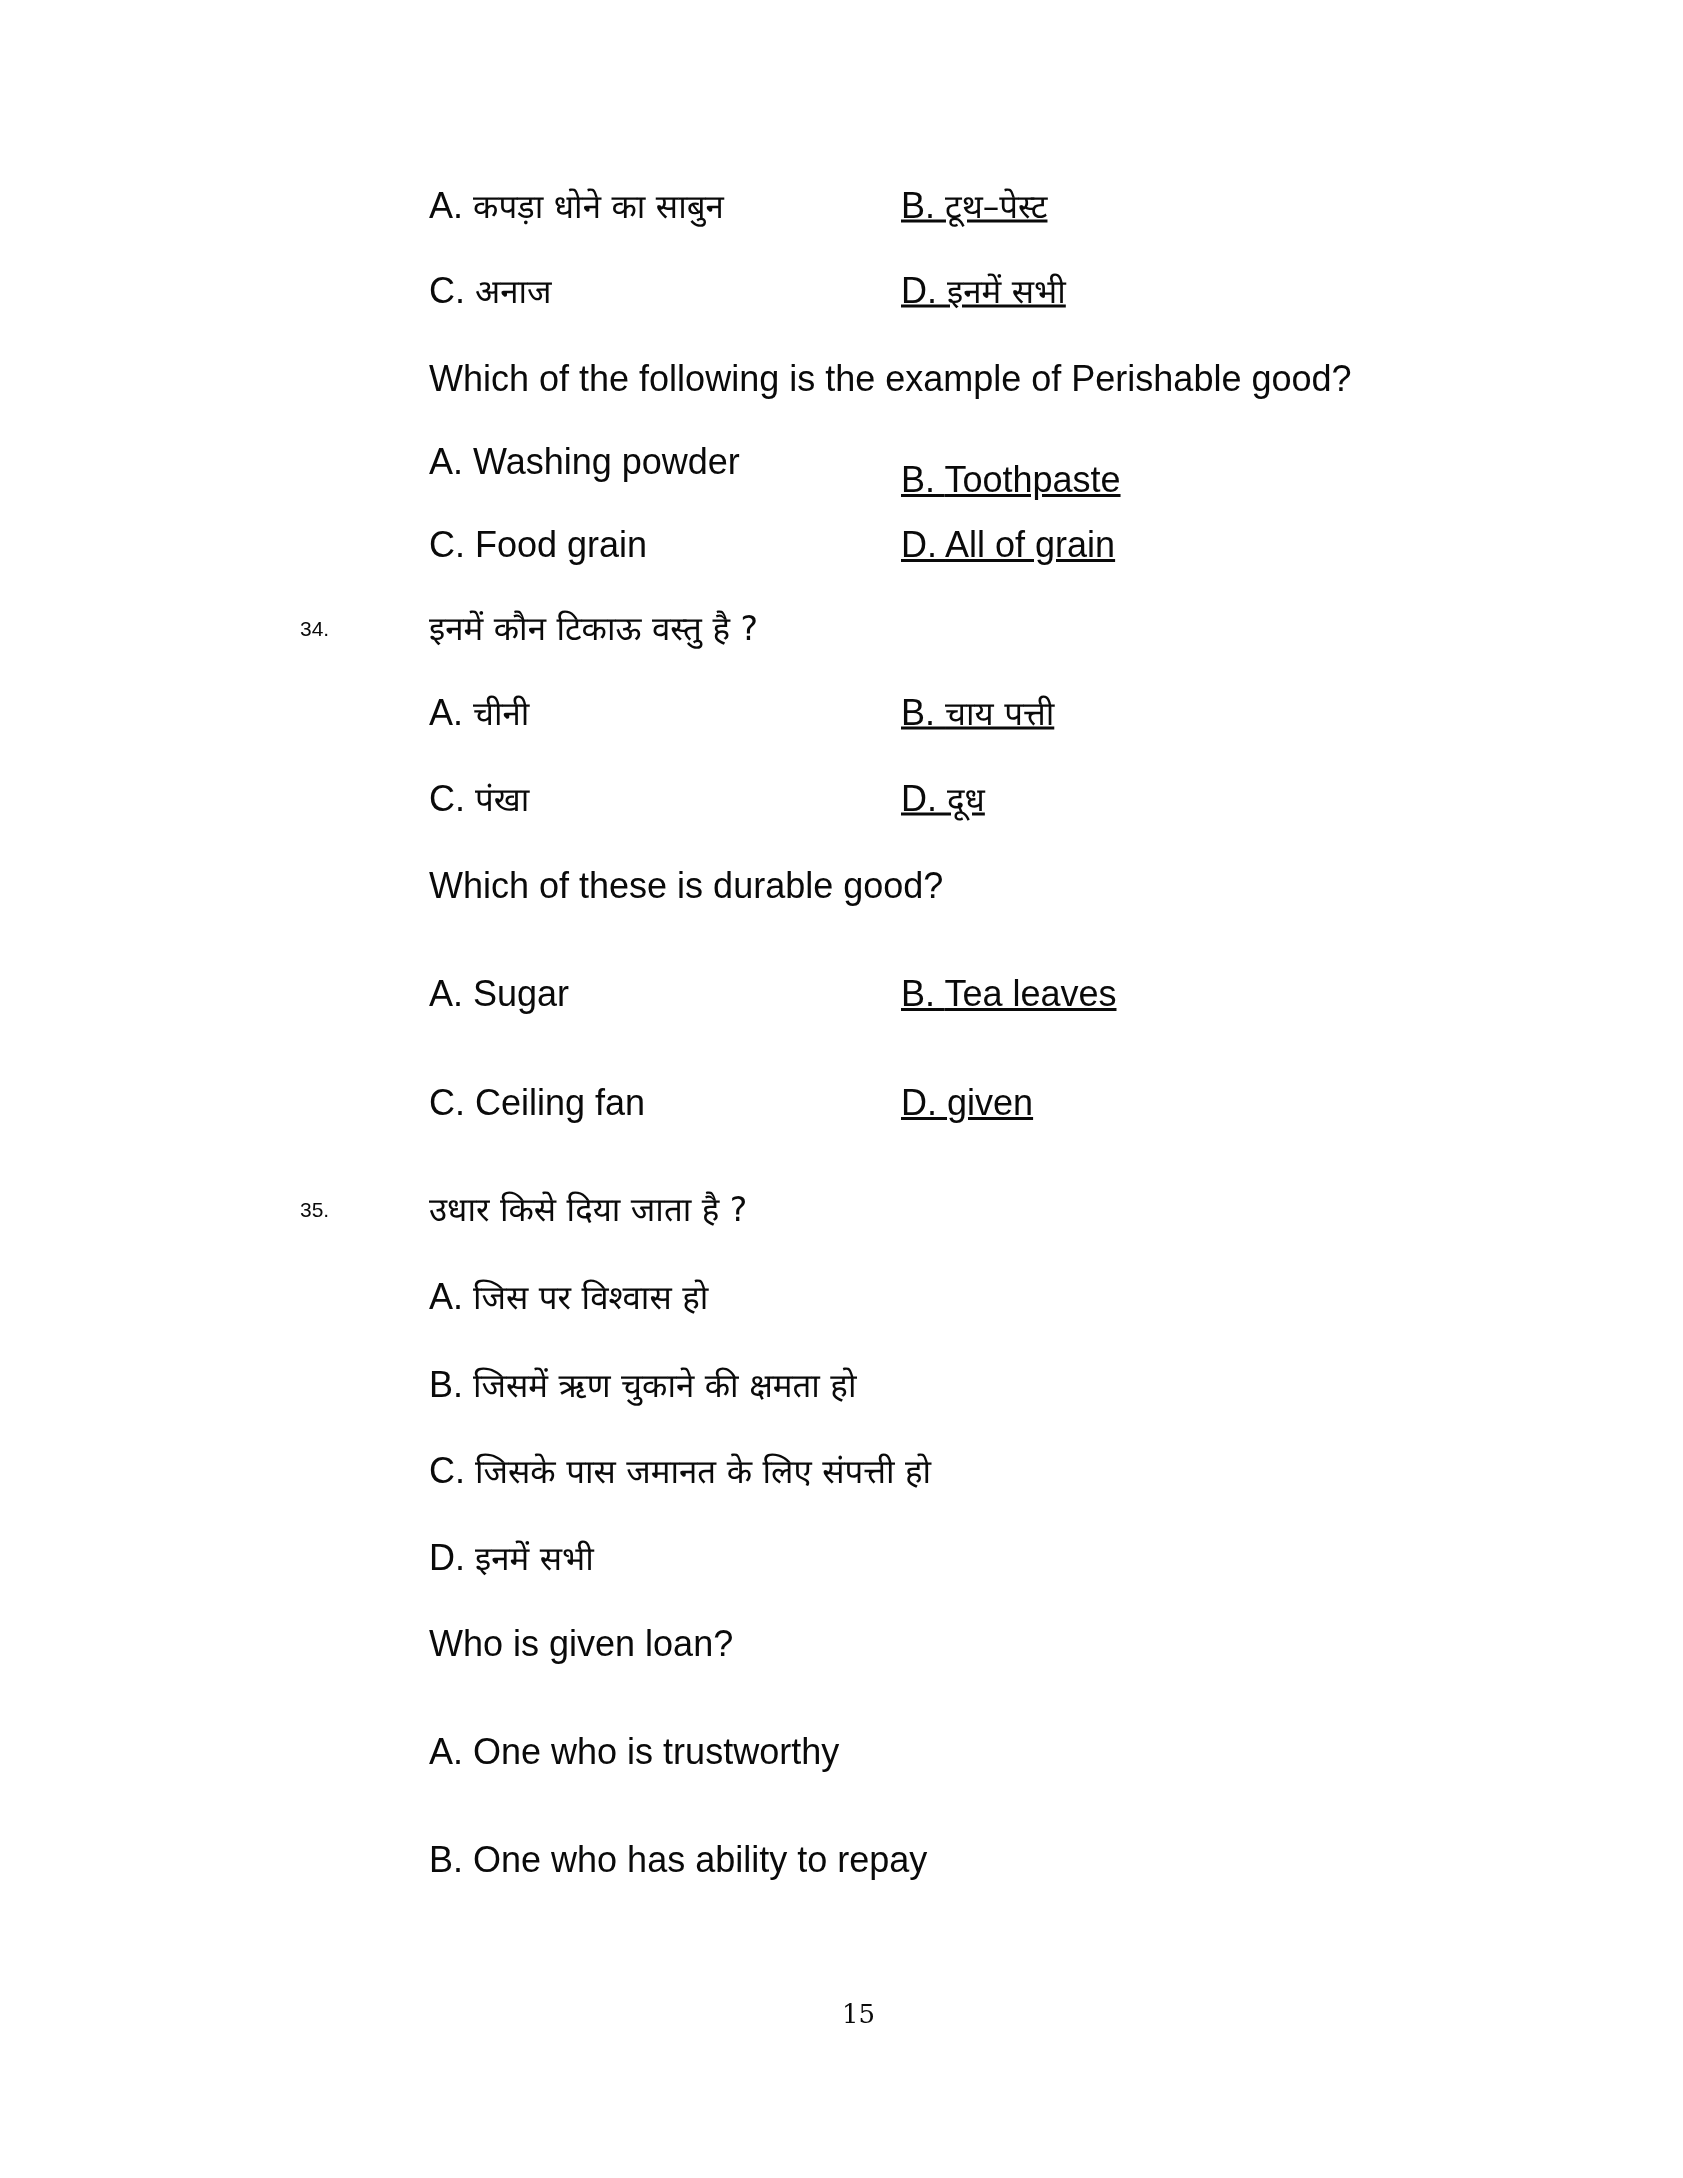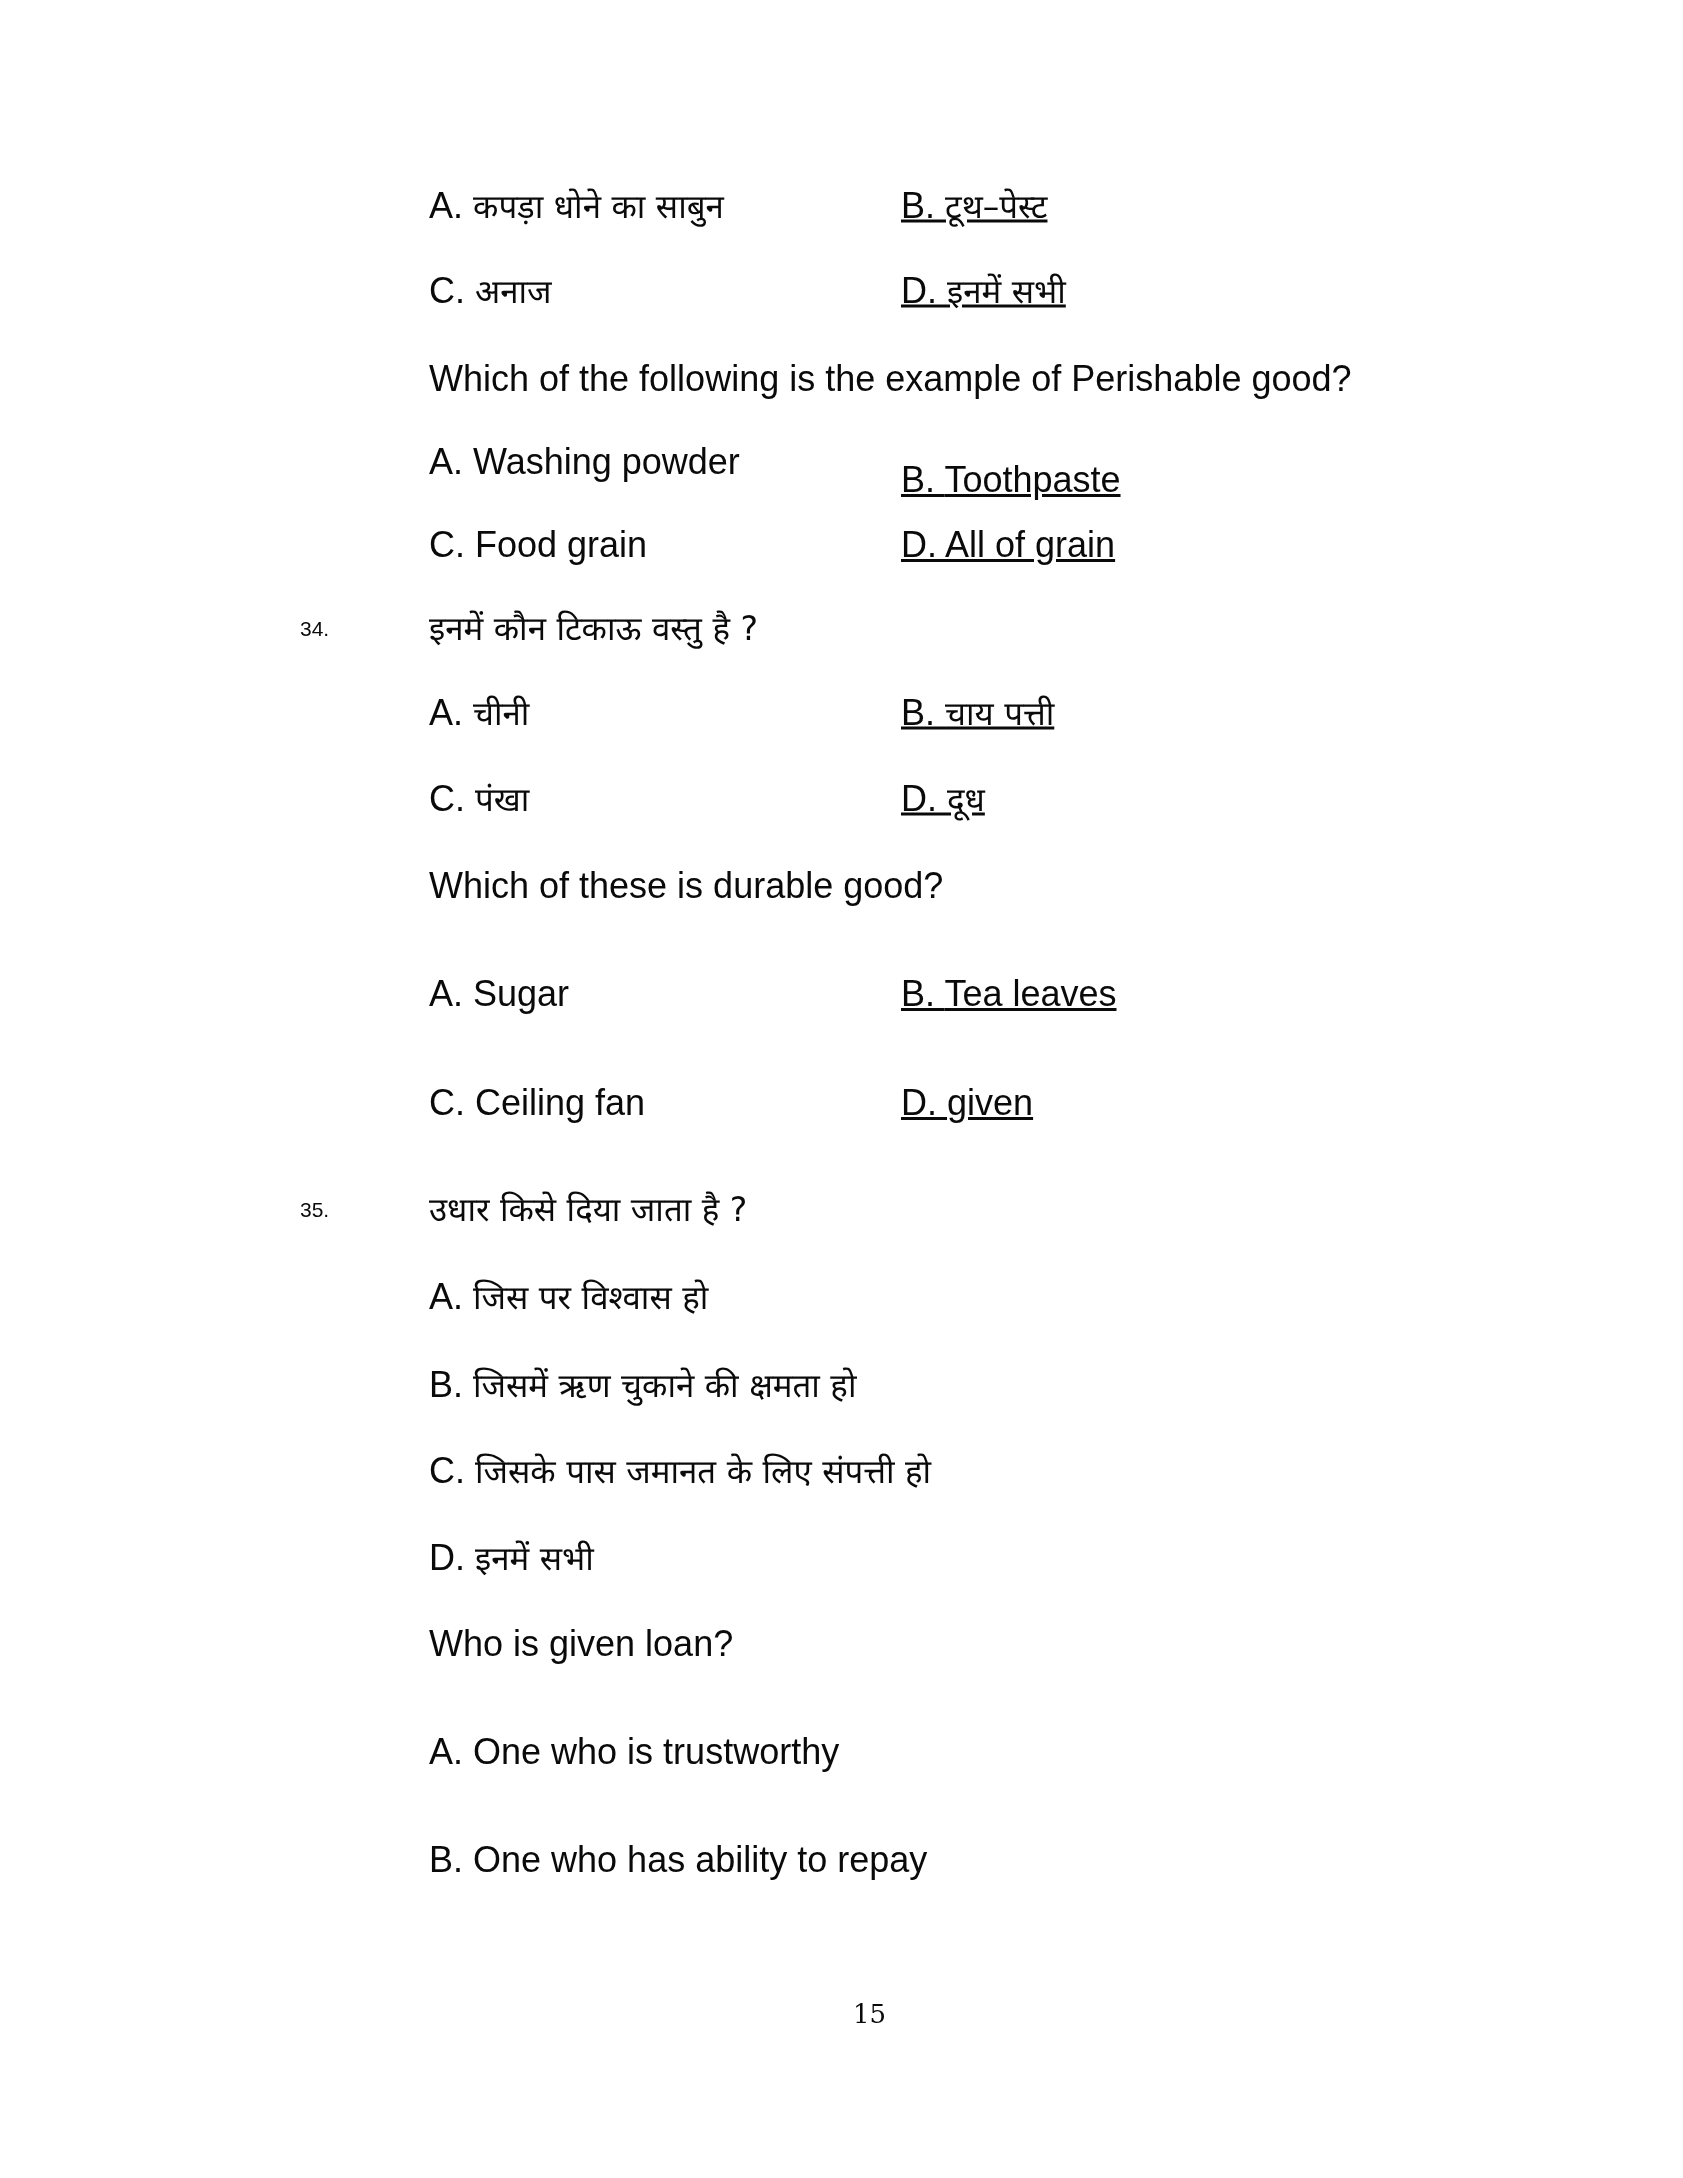--- a/index.html
+++ b/index.html
@@ -30,21 +30,21 @@
       transform: translateY(-50%);
       white-space: nowrap;
     }
     .col-left { left: 417px; margin-left: 12px; }
     .col-right { left: 901px; text-decoration: underline; }
     .hi { font-family: "DejaVu Sans", sans-serif; font-size: 33px; }
     .page-num {
       position: absolute;
       left: 842px;
       width: 44px;
-      text-align: right;
+      text-align: left;
       top: 2014px;
       transform: translateY(-50%);
       font-family: "DejaVu Serif", "Liberation Serif", serif;
       font-size: 26px;
     }
   </style>
 </head>
 <body>
 
 <div class="line col-left" style="top:206px">

